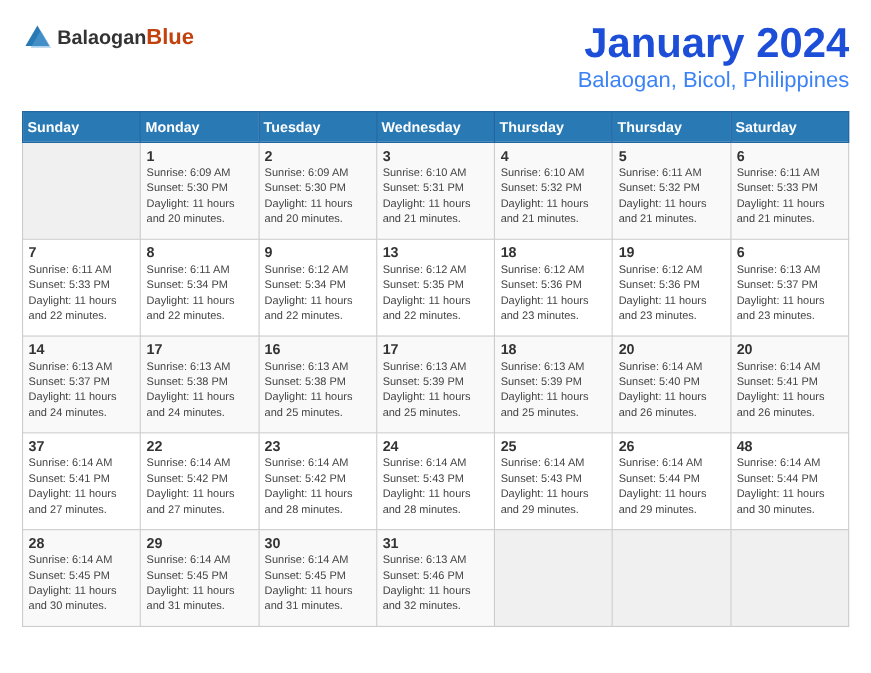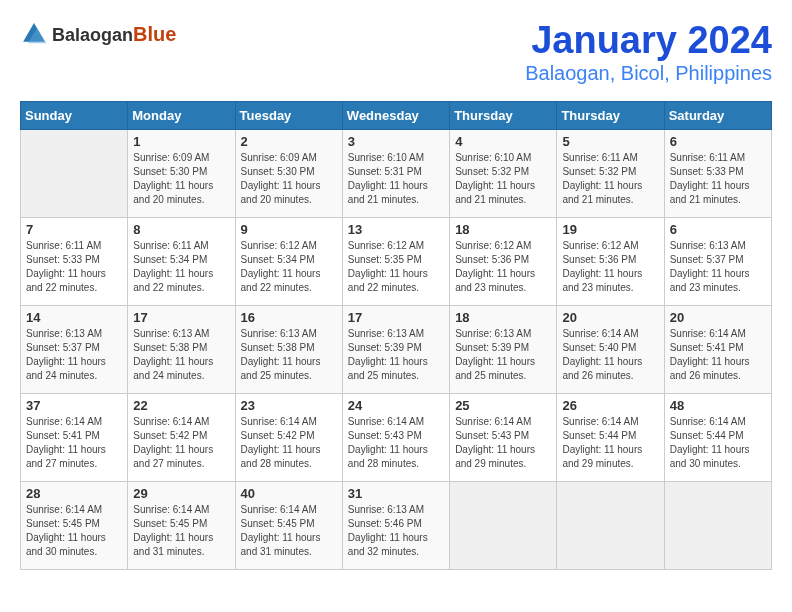--- a/index.html
+++ b/index.html
@@ -143,20 +143,20 @@
         <td><span class="day-number">22</span><span class="cell-text">Sunrise: 6:14 AM<br>Sunset: 5:42 PM<br>Daylight: 11 hours and 27 minutes.</span></td>
         <td><span class="day-number">23</span><span class="cell-text">Sunrise: 6:14 AM<br>Sunset: 5:42 PM<br>Daylight: 11 hours and 28 minutes.</span></td>
         <td><span class="day-number">24</span><span class="cell-text">Sunrise: 6:14 AM<br>Sunset: 5:43 PM<br>Daylight: 11 hours and 28 minutes.</span></td>
         <td><span class="day-number">25</span><span class="cell-text">Sunrise: 6:14 AM<br>Sunset: 5:43 PM<br>Daylight: 11 hours and 29 minutes.</span></td>
         <td><span class="day-number">26</span><span class="cell-text">Sunrise: 6:14 AM<br>Sunset: 5:44 PM<br>Daylight: 11 hours and 29 minutes.</span></td>
         <td><span class="day-number">48</span><span class="cell-text">Sunrise: 6:14 AM<br>Sunset: 5:44 PM<br>Daylight: 11 hours and 30 minutes.</span></td>
       </tr>
       <tr>
         <td><span class="day-number">28</span><span class="cell-text">Sunrise: 6:14 AM<br>Sunset: 5:45 PM<br>Daylight: 11 hours and 30 minutes.</span></td>
         <td><span class="day-number">29</span><span class="cell-text">Sunrise: 6:14 AM<br>Sunset: 5:45 PM<br>Daylight: 11 hours and 31 minutes.</span></td>
-        <td><span class="day-number">40</span><span class="cell-text">Sunrise: 6:14 AM<br>Sunset: 5:45 PM<br>Daylight: 11 hours and 31 minutes.</span></td>
+        <td><span class="day-number">30</span><span class="cell-text">Sunrise: 6:14 AM<br>Sunset: 5:45 PM<br>Daylight: 11 hours and 31 minutes.</span></td>
         <td><span class="day-number">31</span><span class="cell-text">Sunrise: 6:13 AM<br>Sunset: 5:46 PM<br>Daylight: 11 hours and 32 minutes.</span></td>
         <td class="empty-cell"></td>
         <td class="empty-cell"></td>
         <td class="empty-cell"></td>
       </tr>
     </tbody>
 </table>
 
 </body></html>

